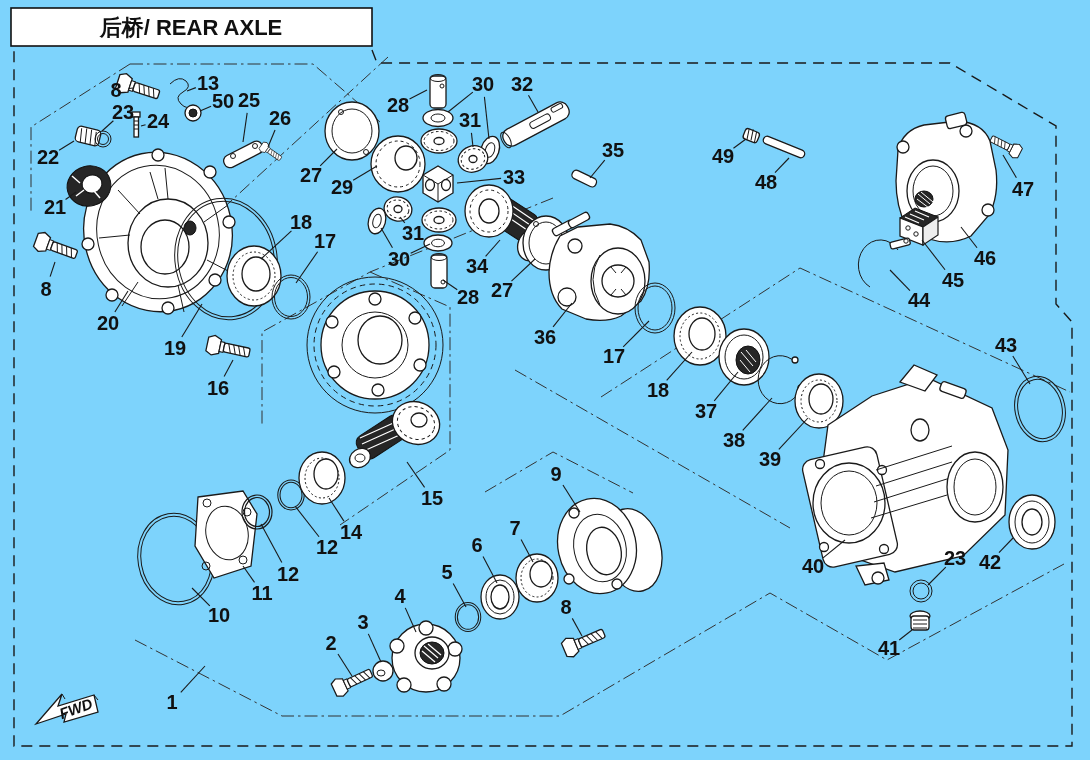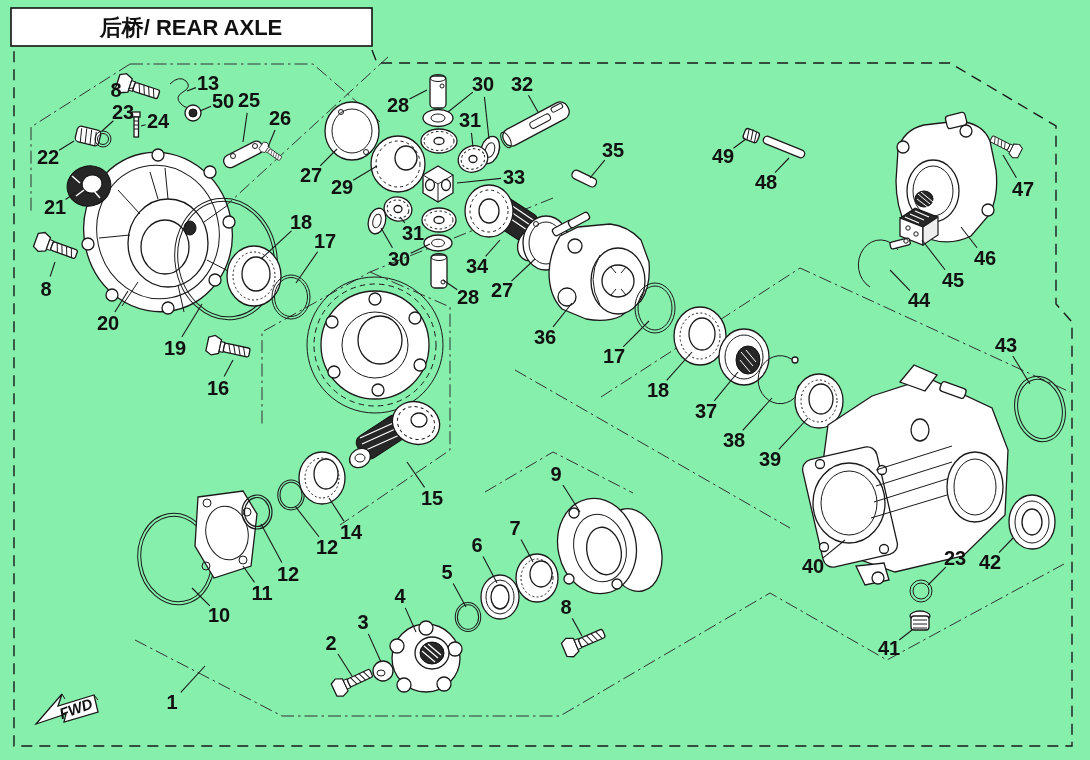--- a/index.html
+++ b/index.html
@@ -1,16 +1,16 @@
 <!DOCTYPE html>
 <html><head>
 <meta charset="utf-8">
 <style>
   html,body{margin:0;padding:0;background:#fff;}
-  .page{position:relative;width:1090px;height:760px;background:#86efac;overflow:hidden;
+  .page{position:relative;width:1090px;height:760px;background:#7dd3fc;overflow:hidden;
         font-family:"Liberation Sans",sans-serif;}
   svg{position:absolute;left:0;top:0;}
   .callout{font-family:"Liberation Sans","DejaVu Sans",sans-serif;font-weight:bold;font-size:20px;fill:#111;}
   .title-text{font-family:"Liberation Sans","DejaVu Sans",sans-serif;font-weight:bold;font-size:22px;fill:#111;}
   .fwd-text{font-family:"Liberation Sans","DejaVu Sans",sans-serif;font-weight:bold;font-style:italic;font-size:15px;fill:#111;}
   .ln{stroke:#1a1a1a;fill:none;}
   .part{stroke:#1a1a1a;fill:#fff;stroke-width:1.3;}
   .thin{stroke:#1a1a1a;fill:none;stroke-width:1;}
   .dark{fill:#262626;stroke:#111;}
 </style>

